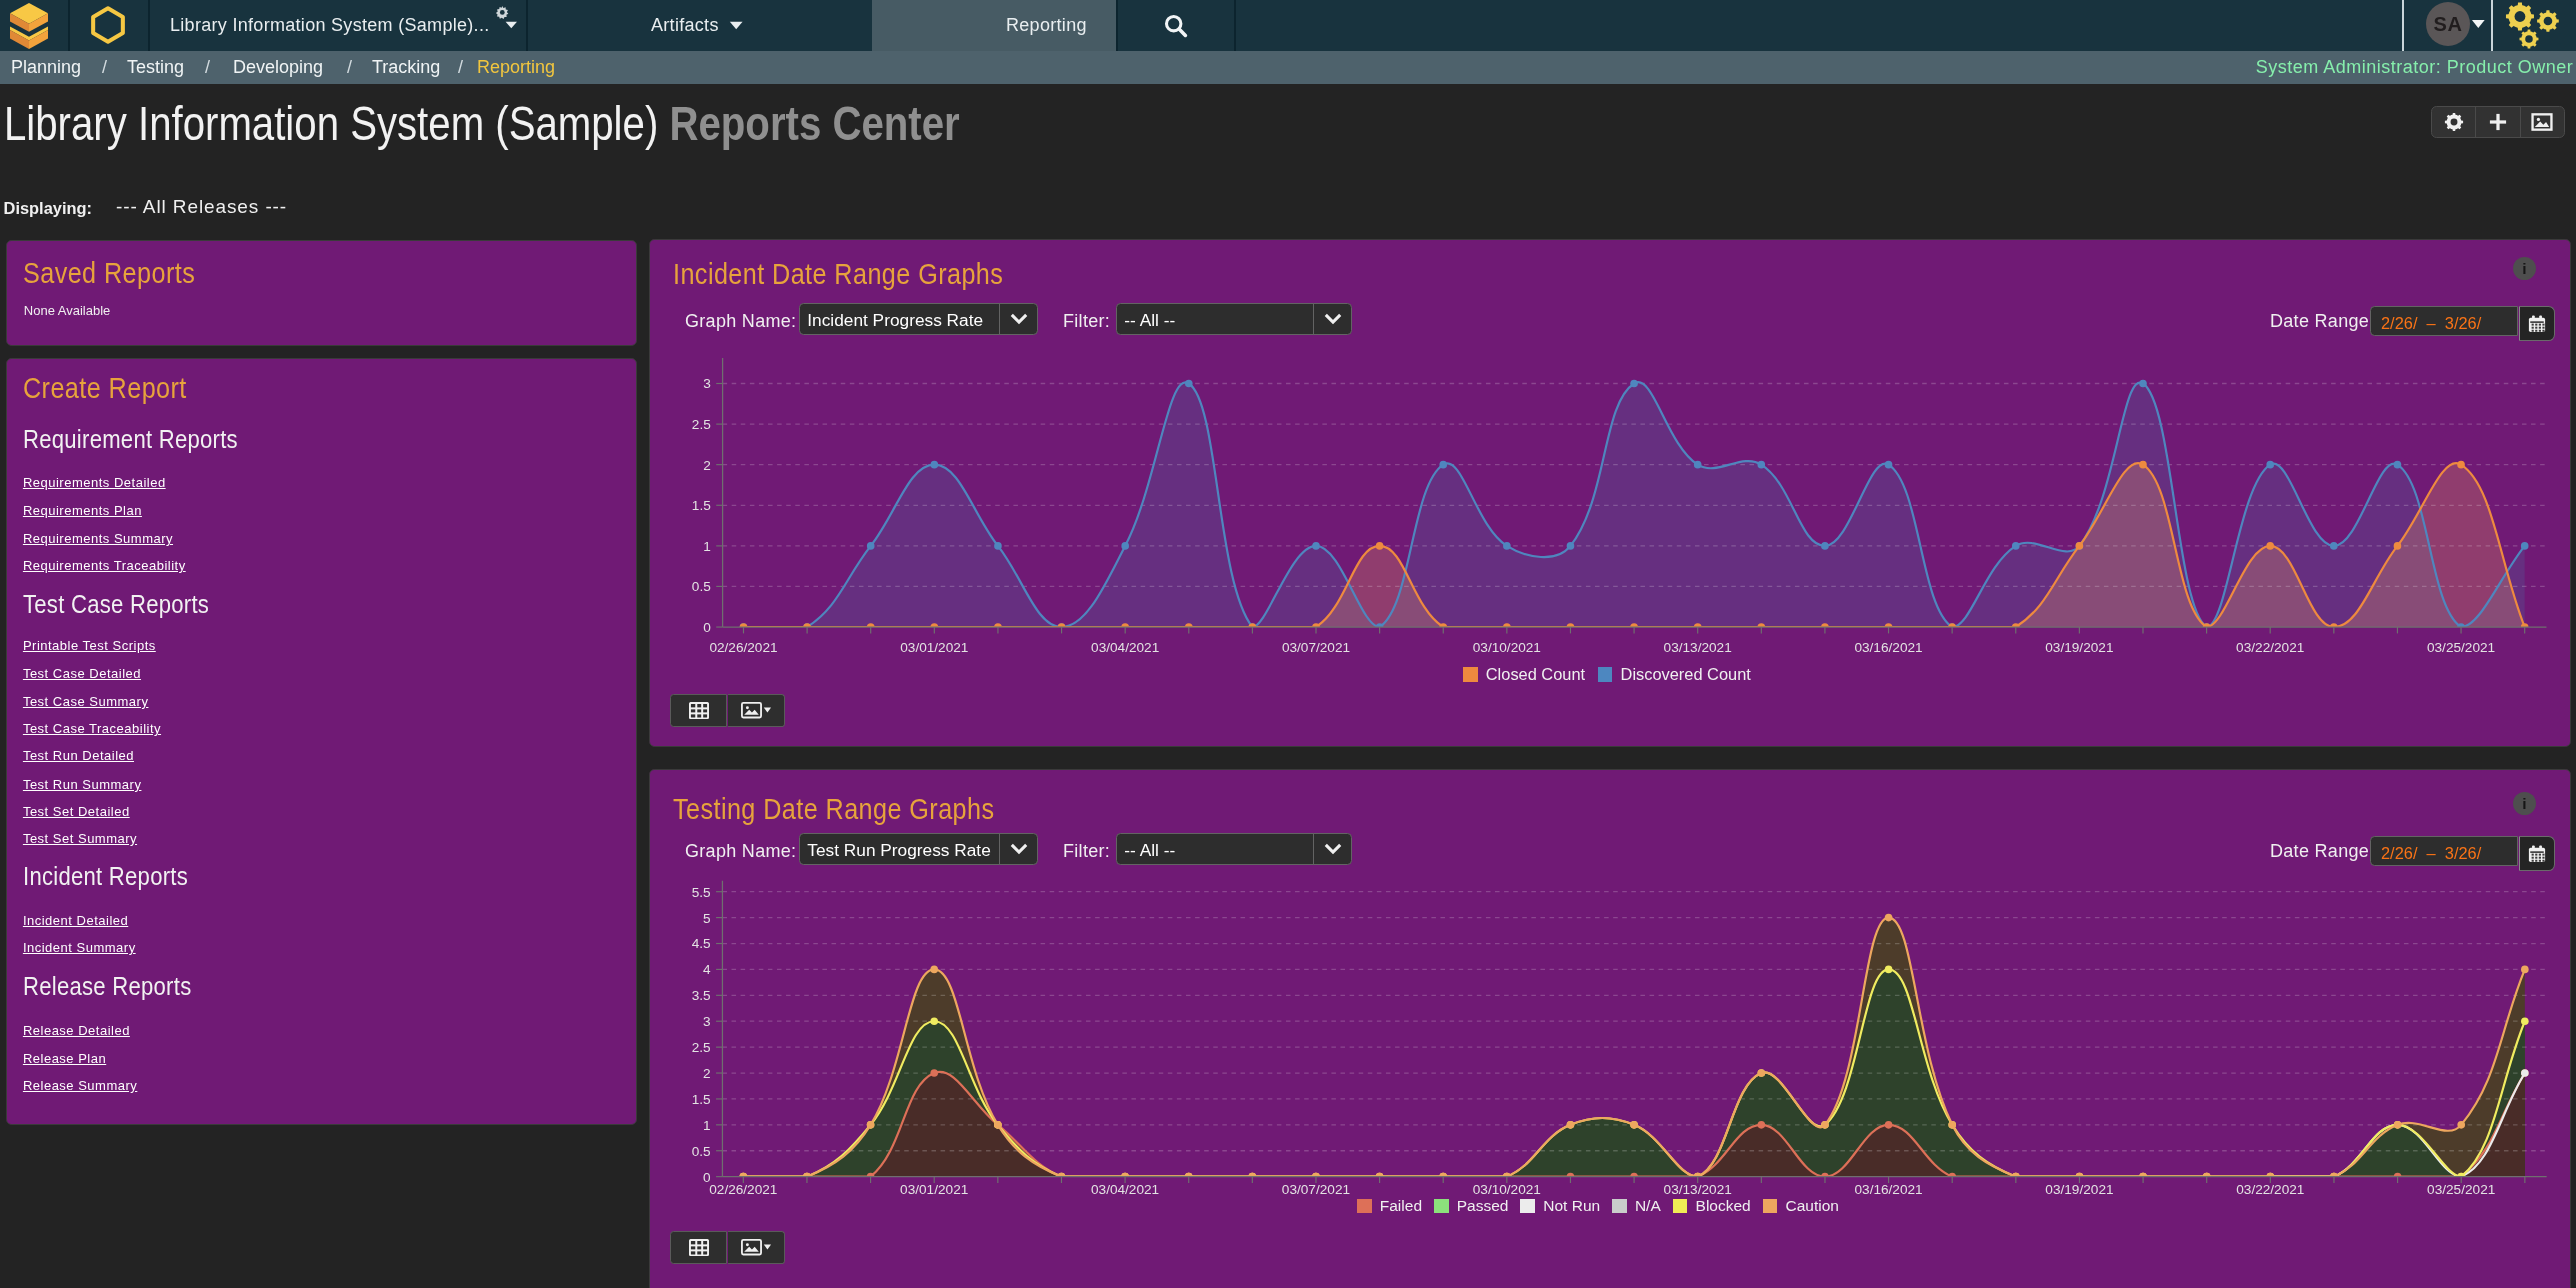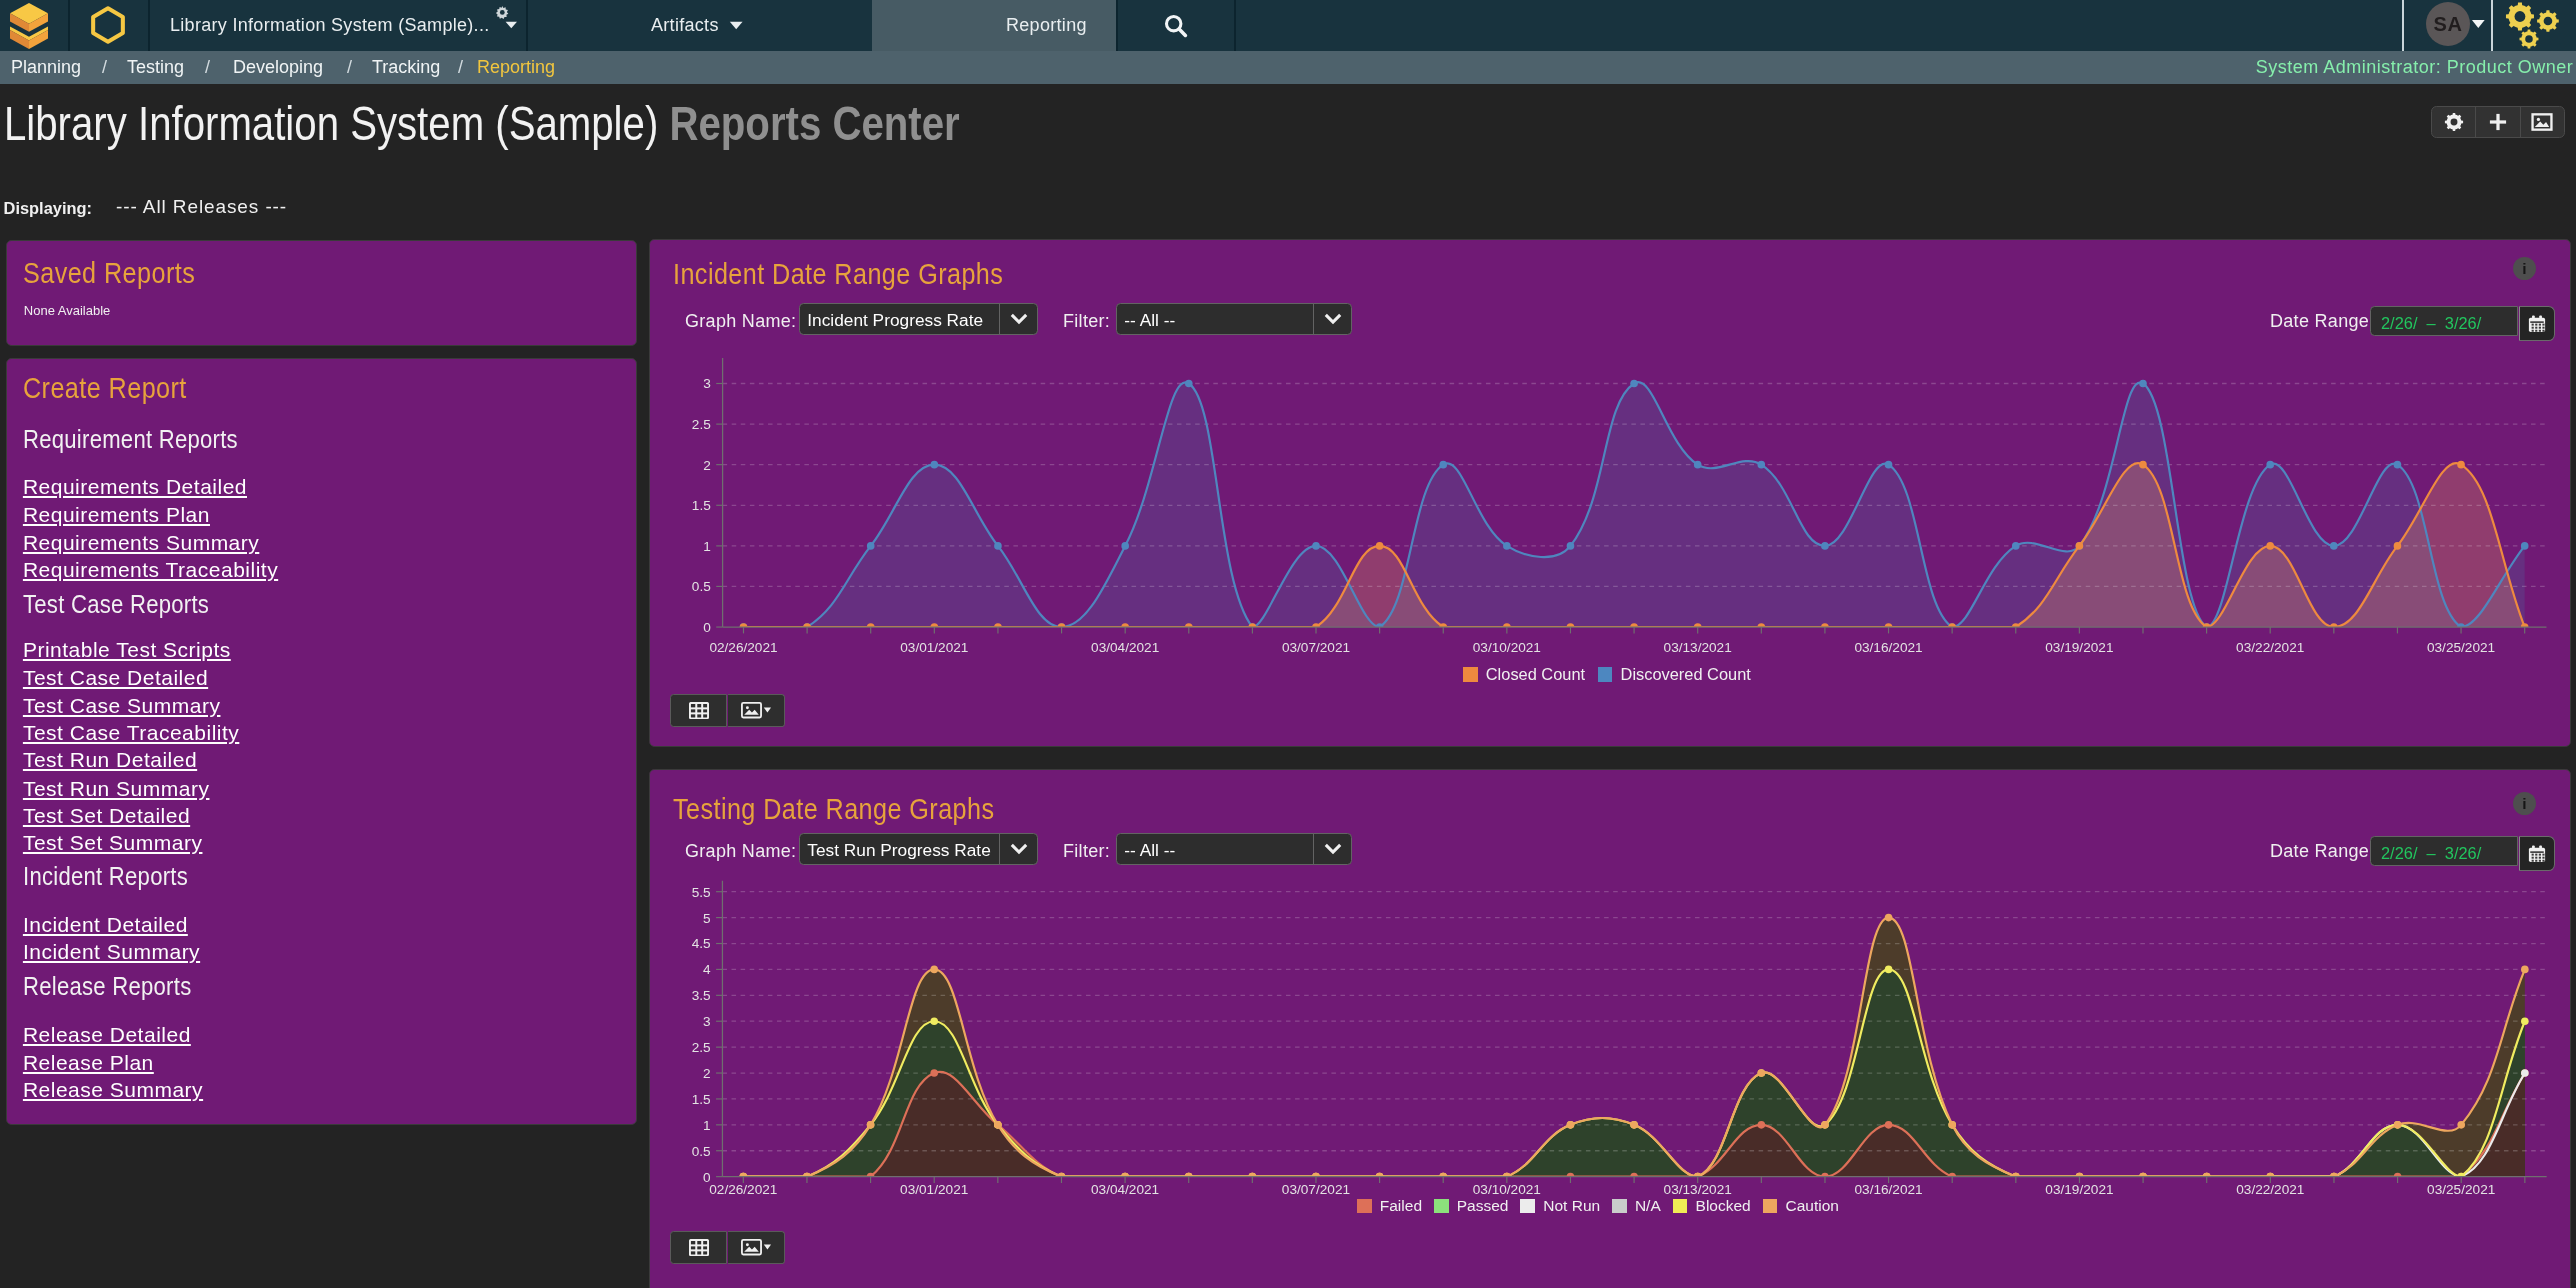--- a/index.html
+++ b/index.html
@@ -23,31 +23,31 @@
 #btngrp { position:absolute; left:2431px; top:106px; width:134px; height:32px; background:#323232;
   border:0.9px solid #4a4a4a; border-radius:5.5px; display:flex; }
 #btngrp .bt { flex:1; border-right:0.9px solid #4a4a4a; display:flex; align-items:center; justify-content:center; }
 #btngrp .bt:last-child { border-right:none; }
 #disp { position:absolute; left:3.6px; top:199px; color:#f0f0f0; font-size:16.4px; font-weight:700; }
 #dispv { position:absolute; left:116px; top:196px; color:#f0f0f0; font-size:19px; letter-spacing:0.9px; }
 
 .panel { position:absolute; background:#701a75; border:0.9px solid #3a3a3a; border-radius:5.5px; }
 .h2o { color:#e7a33c; font-size:30px; font-weight:400; letter-spacing:0.5px; transform:scaleX(0.84); transform-origin:left top; white-space:nowrap; }
 .h3w { color:#f2f2f2; font-size:26px; font-weight:300; letter-spacing:0.3px; transform:scaleX(0.85); transform-origin:left top; white-space:nowrap; }
-.lnk { color:#ffffff; font-size:21px; text-decoration:underline; letter-spacing:0.5px; }
+.lnk { color:#ffffff; font-size:13px; text-decoration:underline; letter-spacing:0.5px; }
 .wtxt { color:#f0f0f0; font-size:13px; }
 
 .clabel { position:absolute; color:#f0f0f0; font-size:18px; font-weight:400; letter-spacing:0.3px; }
 .sel { position:absolute; width:239px; height:32px; background:#2d2d2d; border:1.4px solid #636363;
   border-radius:4.5px; color:#fff; font-size:17.3px; }
 .sel .tx { position:absolute; left:7.3px; top:5.5px; }
 .sel .chev { position:absolute; right:0; top:0; width:38px; height:100%; border-left:1.4px solid #636363;
   display:flex; align-items:center; justify-content:center; }
 .dinput { position:absolute; width:148px; height:30px; background:#2d2d2d; border:1.4px solid #636363;
-  border-radius:4.5px 0 0 4.5px; color:#22c55e; font-size:16.4px; }
+  border-radius:4.5px 0 0 4.5px; color:#f97316; font-size:16.4px; }
 .dbtn { position:absolute; width:36px; height:35px; background:#242424; border:1.4px solid #6a6a6a;
   border-left:0.9px solid #888; border-radius:0 6.4px 6.4px 0; display:flex; align-items:center; justify-content:center; }
 .info { position:absolute; width:23px; height:23px; border-radius:50%; background:#4e4e4e;
   color:#161616; font-size:15.5px; font-weight:700; text-align:center; line-height:23px; }
 .cbtn { position:absolute; width:57px; height:33px; background:#2e2e2e; border:0.9px solid #5a5a5a;
   display:flex; align-items:center; justify-content:center; }
 .legend { position:absolute; display:flex; align-items:center; color:#f0f0f0; font-size:15.5px; }
 .legend.lg { font-size:16.4px; }
 .legend .sq { width:14.6px; height:14.6px; margin-right:8.2px; display:inline-block; }
 </style>

